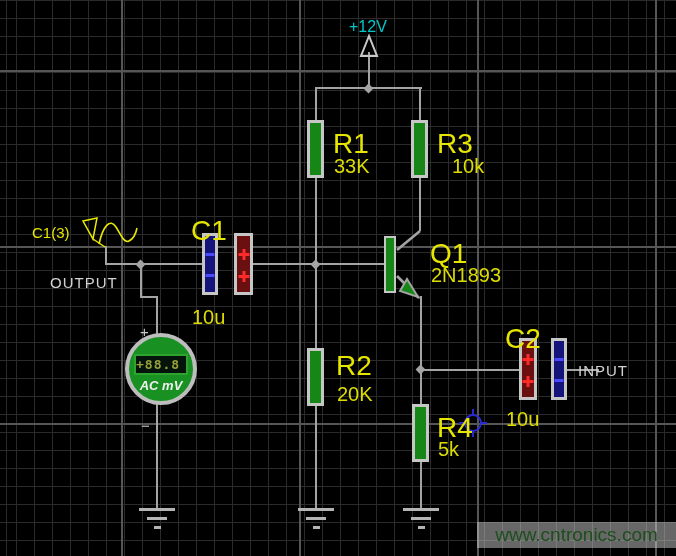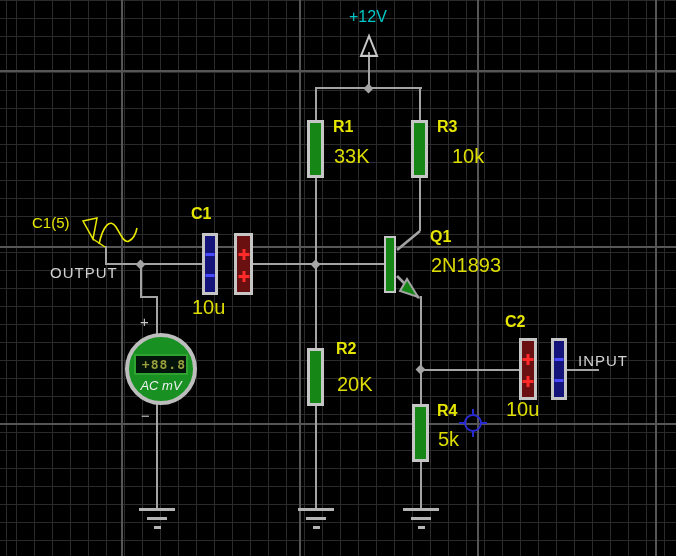--- a/index.html
+++ b/index.html
@@ -24,29 +24,29 @@
   .plate.maroon{background:#6b1010;}
   .pmark{position:absolute;left:50%;transform:translateX(-50%);}
   .dash{width:9px;height:3px;background:#4a4aff;}
   .plus{width:11px;height:11px;}
   .plus:before,.plus:after{content:"";position:absolute;background:#ff2a2a;}
   .plus:before{left:0;top:4px;width:11px;height:3px;}
   .plus:after{left:4px;top:0;width:3px;height:11px;}
   .qbar{position:absolute;left:384px;top:236px;width:8px;height:53px;border:2px solid #c6c6c6;background:#168616;}
   .meter-circle{position:absolute;left:125px;top:333px;width:64px;height:64px;border:4px solid #bdbdbd;border-radius:50%;background:#189022;}
   .meter-display{position:absolute;left:134px;top:354px;width:50px;height:17px;background:#04140a;border:2px solid #2fa32f;
-    color:#9aa03c;font-family:"DejaVu Sans Mono",monospace;font-size:13px;font-weight:bold;text-align:right;line-height:17px;letter-spacing:1px;}
-  .meter-mode{position:absolute;left:125px;top:378px;width:72px;text-align:center;color:#f0f0f0;font-style:italic;font-size:13px;}
+    color:#9aa03c;font-family:"DejaVu Sans Mono",monospace;font-size:13px;font-weight:bold;text-align:left;line-height:17px;letter-spacing:1px;}
+  .meter-mode{position:absolute;left:125px;top:378px;width:72px;text-align:center;color:#f0f0f0;font-style:italic;font-size:13px;font-weight:bold;}
   .gnd{position:absolute;}
   .gnd div{position:absolute;background:#b4b4b4;height:3px;}
   .gnd .b1{left:-18px;top:0;width:36px;}
   .gnd .b2{left:-10px;top:9px;width:20px;}
   .gnd .b3{left:-3px;top:18px;width:7px;}
-  .lbl{position:absolute;white-space:nowrap;}
-  .ref{color:#e6e600;font-weight:bold;font-size:16px;}
+  .lbl{position:absolute;white-space:nowrap;margin-top:10px;}
+  .ref{color:#e6e600;font-weight:normal;font-size:28px;}
   .val{color:#dcdc00;font-size:20px;}
   .sig{color:#d2d2d2;font-size:15px;letter-spacing:1px;}
   .pwr{color:#00c8c8;font-size:16px;}
   .probe-lbl{color:#e6e600;font-size:15px;}
   .term{color:#c8c8c8;font-size:15px;}
   .svglayer{position:absolute;left:0;top:0;}
   .watermark{position:absolute;left:477px;top:522px;width:199px;height:26px;background:rgba(205,205,205,0.5);
     display:flex;align-items:center;justify-content:center;}
   .watermark span{color:#1d4f1d;font-size:19px;}
 </style>
@@ -146,33 +146,36 @@
       <div class="b2"></div>
       <div class="b3"></div>
     </div>
   <div class="gnd" style="left:421px;top:508px">
       <div class="b1"></div>
       <div class="b2"></div>
       <div class="b3"></div>
     </div>
 
   <div class="lbl pwr" style="left:349px;top:8px">+12V</div>
-  <div class="lbl probe-lbl" style="left:32px;top:214px">C1(5)</div>
+  <div class="lbl probe-lbl" style="left:32px;top:214px">C1(3)</div>
   <div class="lbl sig" style="left:50px;top:264px">OUTPUT</div>
   <div class="lbl sig" style="left:578px;top:352px">INPUT</div>
 
   <div class="lbl ref" style="left:333px;top:118px">R1</div>
   <div class="lbl val" style="left:334px;top:145px">33K</div>
   <div class="lbl ref" style="left:437px;top:118px">R3</div>
   <div class="lbl val" style="left:452px;top:145px">10k</div>
   <div class="lbl ref" style="left:191px;top:205px">C1</div>
   <div class="lbl val" style="left:192px;top:296px">10u</div>
   <div class="lbl ref" style="left:430px;top:228px">Q1</div>
   <div class="lbl val" style="left:431px;top:254px">2N1893</div>
   <div class="lbl ref" style="left:336px;top:340px">R2</div>
   <div class="lbl val" style="left:337px;top:373px">20K</div>
   <div class="lbl ref" style="left:437px;top:402px">R4</div>
   <div class="lbl val" style="left:438px;top:428px">5k</div>
   <div class="lbl ref" style="left:505px;top:313px">C2</div>
   <div class="lbl val" style="left:506px;top:398px">10u</div>
 
+  <div class="watermark">
+    <span>www.cntronics.com</span>
+  </div>
 
 </div>
 
 </body></html>

